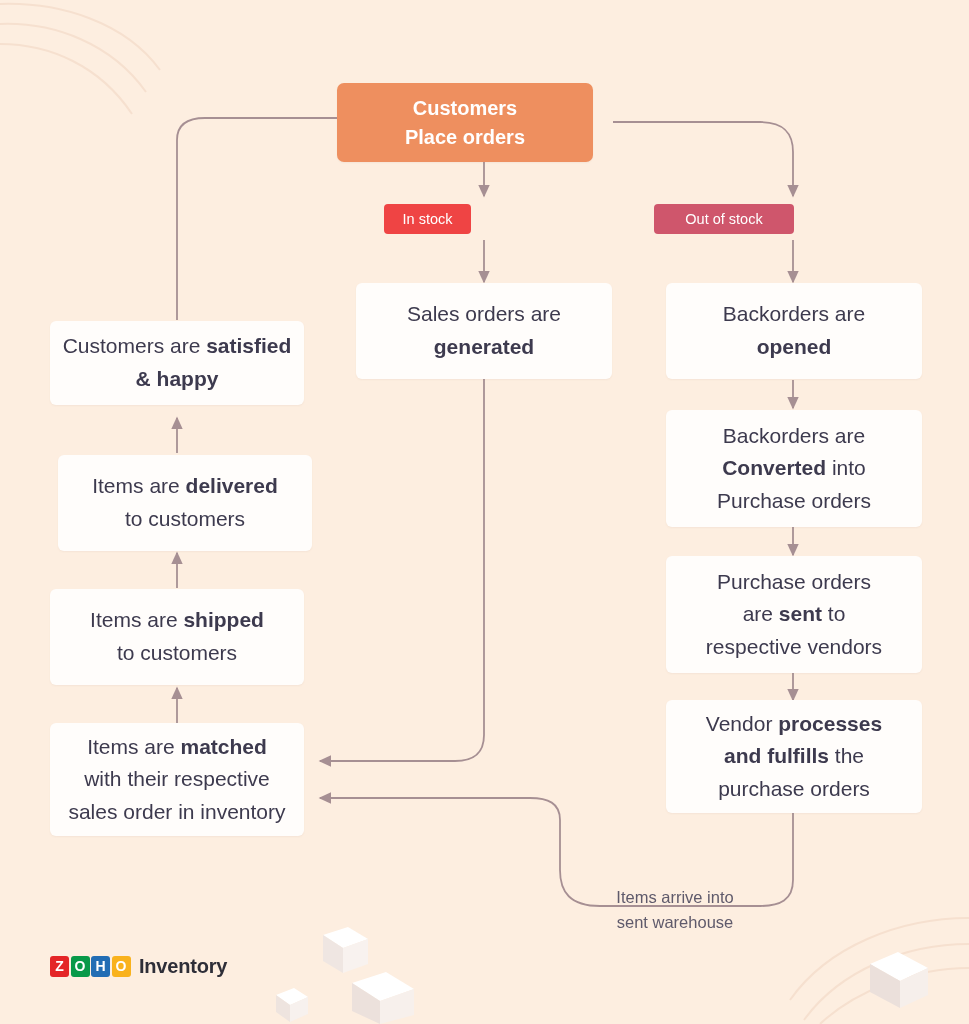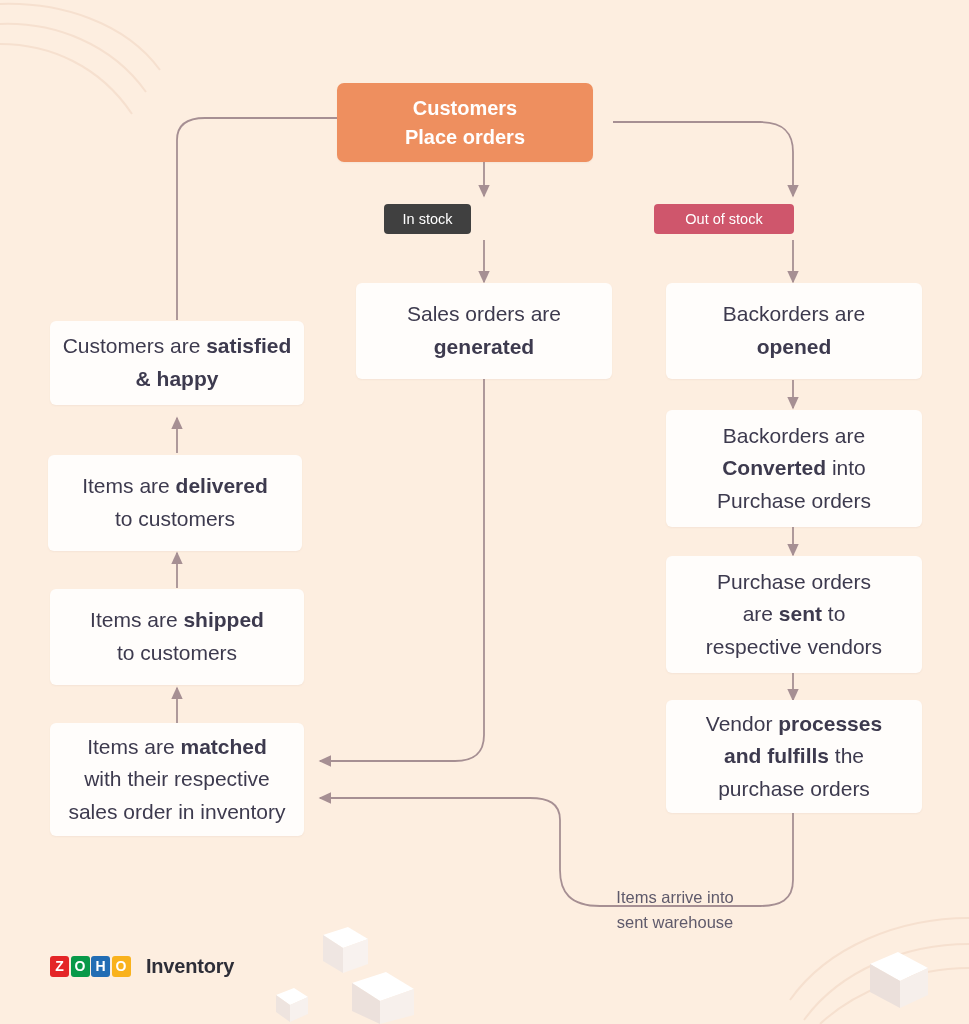--- a/index.html
+++ b/index.html
@@ -62,21 +62,21 @@
     border-radius: 4px;
     color: #ffffff;
     font-size: 14.5px;
     display: flex;
     align-items: center;
     justify-content: center;
     padding: 3px 10px;
     box-sizing: border-box;
     white-space: nowrap;
   }
-  .tag.instock { background: #404040; }
+  .tag.instock { background: #ef4444; }
   .tag.outstock { background: #cf566c; }
   .edge-label {
     position: absolute;
     color: #5f5a6b;
     font-size: 16.5px;
     line-height: 1.5;
     text-align: center;
     width: 230px;
   }
   .logo {
@@ -98,21 +98,21 @@
     font-weight: bold;
     font-size: 14px;
     margin-right: 1.5px;
     font-family: "Liberation Sans", sans-serif;
   }
   .logo .z { background: #e42527; }
   .logo .o1 { background: #089949; }
   .logo .h { background: #226db4; }
   .logo .o2 { background: #f9b21d; }
   .logo .word {
-    margin-left: 14px;
+    margin-left: 7px;
     font-size: 20px;
     font-weight: bold;
     color: #2e2e38;
     letter-spacing: -0.2px;
   }
   .box3d {
     position: absolute;
     pointer-events: none;
   }
 </style>
@@ -226,21 +226,21 @@
     </div>
   </div>
 
   <div class="node" style="left:50px; top:589px; width:254px; height:96px;">
     <div>
       <div><span>Items are </span><b>shipped</b></div>
       <div>to customers</div>
     </div>
   </div>
 
-  <div class="node" style="left:48px; top:455px; width:254px; height:96px;align-items:center;">
+  <div class="node" style="left:58px; top:455px; width:254px; height:96px;align-items:center;">
     <div>
       <div><span>Items are </span><b>delivered</b></div>
       <div>to customers</div>
     </div>
   </div>
 
   <div class="node" style="left:50px; top:321px; width:254px; height:84px;text-align:center;">
     <div>
       <div><span>Customers are </span><b>satisfied</b></div>
       <div><b>&amp; happy</b></div>

